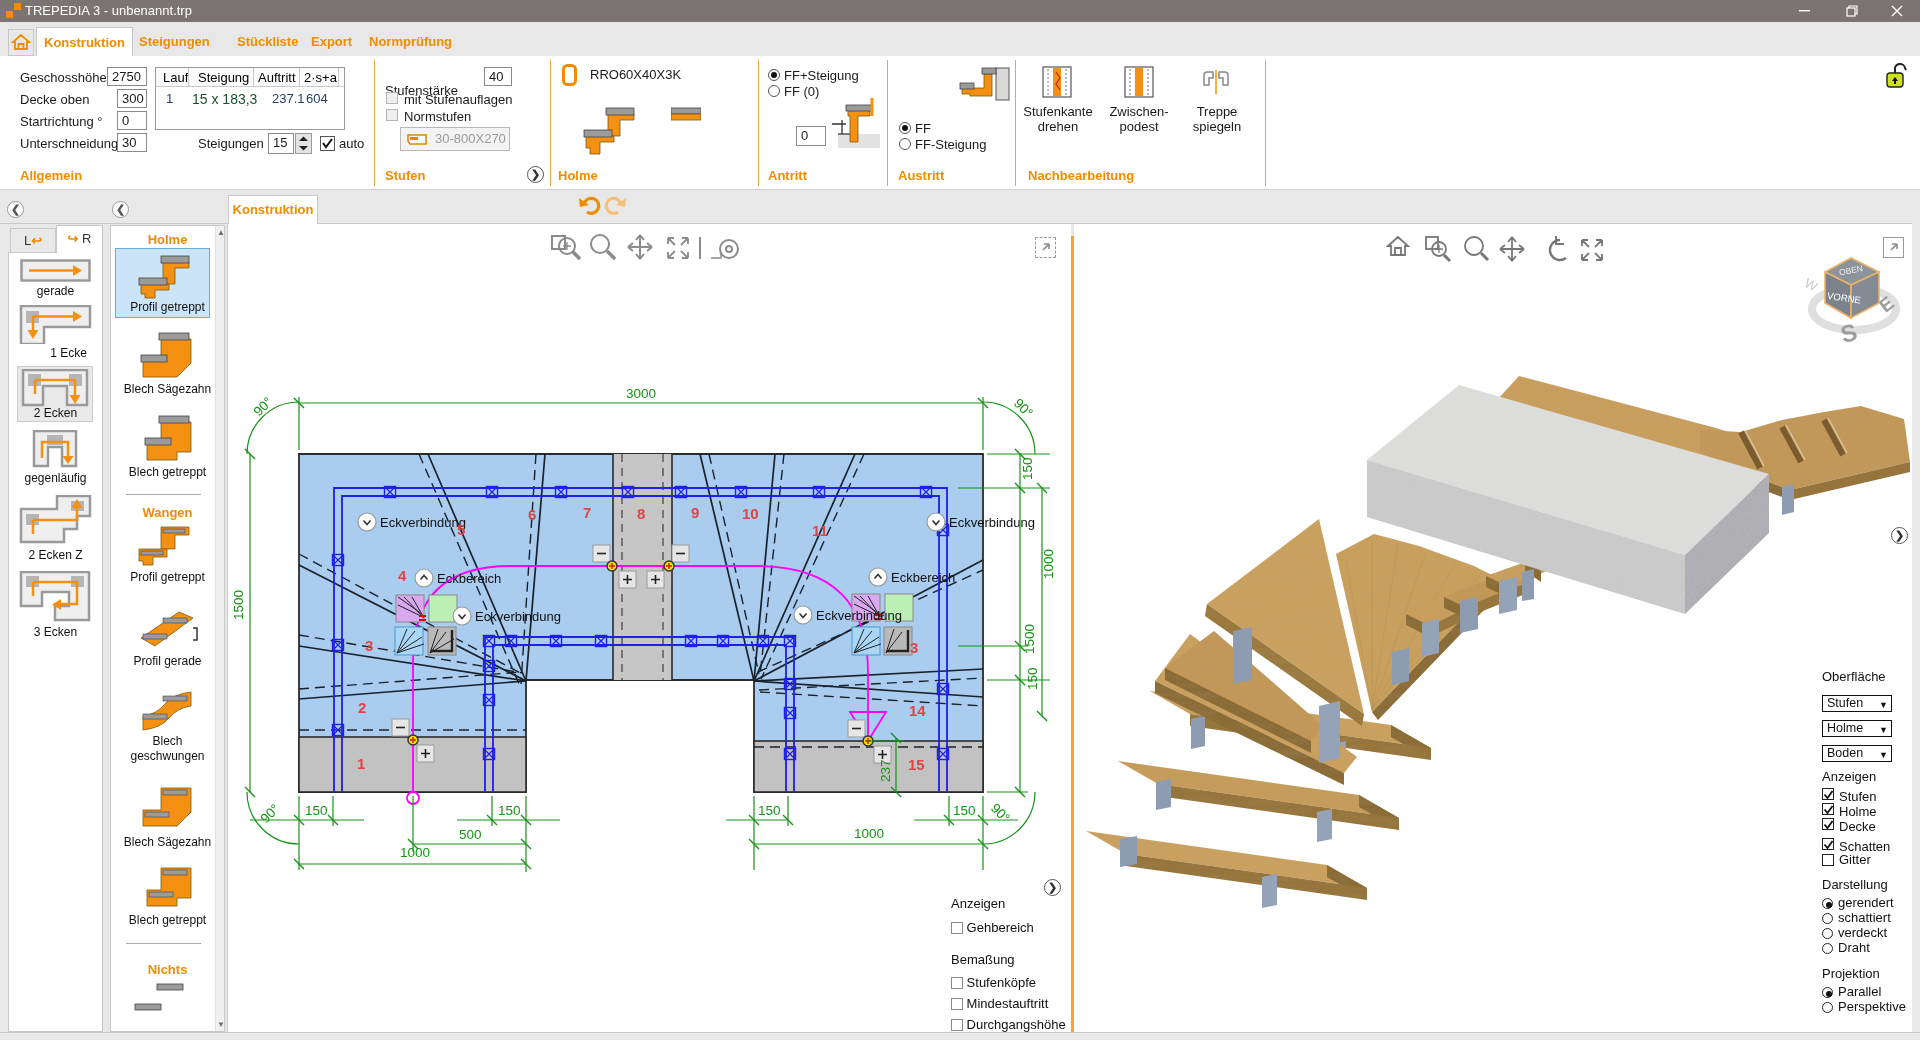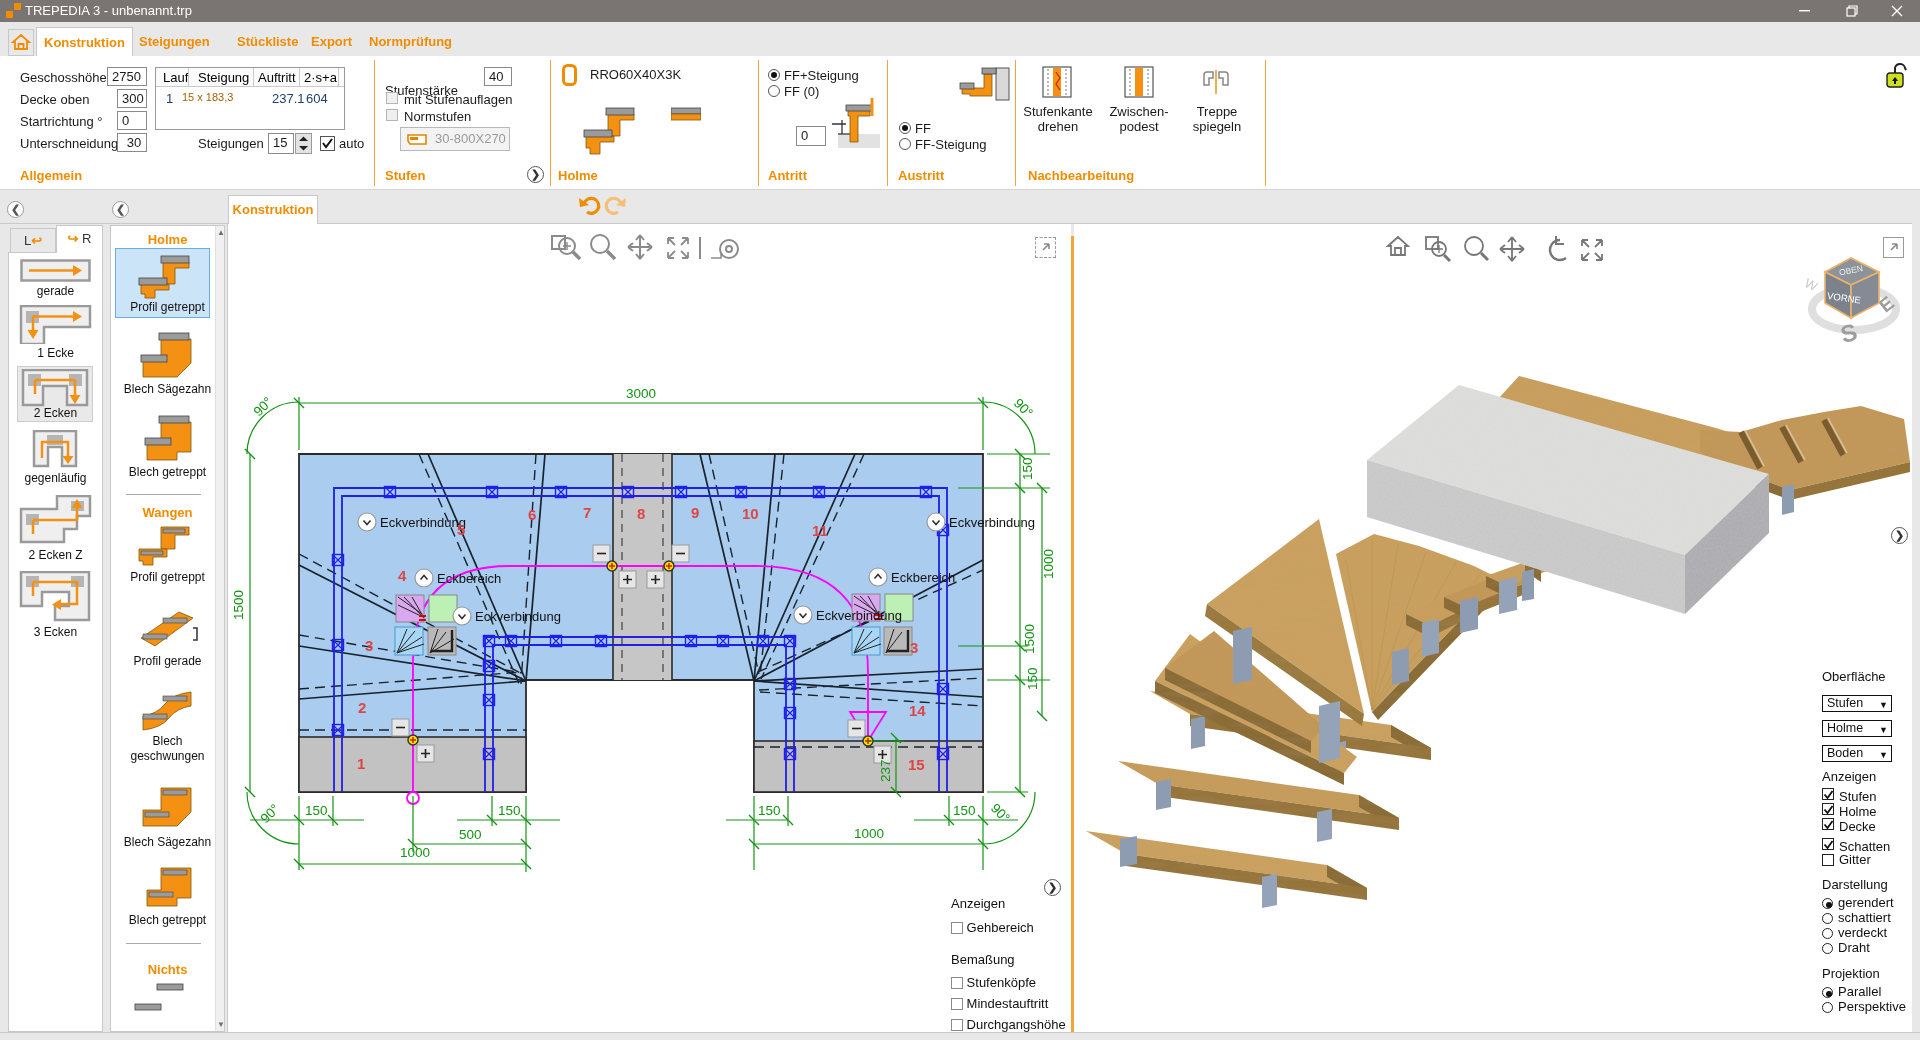--- a/index.html
+++ b/index.html
@@ -83,33 +83,33 @@
 
 <div id="ribbon">
 
   <div class="rlab" style="left:20px;top:14px;">Geschosshöhe</div>
   <div class="rinput" style="left:107px;top:11px;width:40px;height:19px;">2750</div>
   <div class="rlab" style="left:20px;top:36px;">Decke oben</div>
   <div class="rinput" style="left:117px;top:33px;width:30px;height:19px;">300</div>
   <div class="rlab" style="left:20px;top:58px;">Startrichtung °</div>
   <div class="rinput" style="left:117px;top:55px;width:30px;height:19px;">0</div>
   <div class="rlab" style="left:20px;top:80px;">Unterschneidung</div>
-  <div class="rinput" style="left:117px;top:77px;width:30px;height:19px;text-align:center;">30</div>
+  <div class="rinput" style="left:117px;top:77px;width:30px;height:19px;">30</div>
   <div style="position:absolute;left:155px;top:11px;width:190px;height:63px;border:1px solid #9a9a9a;background:#fff;font-size:13px;">
     <div style="position:absolute;left:0;top:0;width:100%;height:19px;border-bottom:1px solid #c9c9c9;background:#fbfbfb;"></div>
     <div style="position:absolute;left:7px;top:2px;">Lauf</div>
     <div style="position:absolute;left:42px;top:2px;">Steigung</div>
     <div style="position:absolute;left:102px;top:2px;">Auftritt</div>
     <div style="position:absolute;left:148px;top:2px;">2·s+a</div>
     <div style="position:absolute;left:32px;top:0;width:1px;height:19px;background:#c9c9c9;"></div>
     <div style="position:absolute;left:97px;top:0;width:1px;height:19px;background:#c9c9c9;"></div>
     <div style="position:absolute;left:143px;top:0;width:1px;height:19px;background:#c9c9c9;"></div>
     <div style="position:absolute;left:182px;top:0;width:1px;height:19px;background:#c9c9c9;"></div>
     <div style="position:absolute;left:10px;top:23px;color:#1f3f6e;">1</div>
-    <div style="position:absolute;left:26px;top:23px;color:#a16207;font-size:11px;">15 x 183,3</div>
+    <div style="position:absolute;left:36px;top:23px;color:#14532d;font-size:14px;">15 x 183,3</div>
     <div style="position:absolute;left:116px;top:23px;color:#1f3f6e;">237.1</div>
     <div style="position:absolute;left:150px;top:23px;color:#1f3f6e;">604</div>
   </div>
   <div class="rlab" style="left:198px;top:80px;">Steigungen</div>
   <div class="rinput" style="left:268px;top:77px;width:26px;height:21px;">15</div>
   <div style="position:absolute;left:295px;top:77px;width:17px;height:21px;border:1px solid #9a9a9a;background:#e3e3e3;">
     <svg width="15" height="19">
         <path d="M3,7 L7.5,2.5 L12,7 Z" fill="#222"></path>
         <path d="M3,12 L7.5,16.5 L12,12 Z" fill="#222"></path>
       </svg>
@@ -238,21 +238,21 @@
   <div class="sideitem" style="top:31px;">gerade</div>
 
   <svg class="sideitem" style="top:52px;" width="93" height="39">
     <path d="M12,1 h69 v21 h-46 v17 h-23 Z" fill="#efefef" stroke="#9a9a9a" stroke-width="2.5"></path>
     <rect x="17" y="6" width="13" height="12" fill="#b5b5b5"></rect>
     <path d="M24,11.5 h46" stroke="#f49112" stroke-width="2.5"></path>
       <path d="M64,6 l9,5.5 l-9,5.5 Z" fill="#f49112"></path>
     <path d="M24,11 v18" stroke="#f49112" stroke-width="2.5"></path>
       <path d="M18.5,25 l5.5,9 l5.5,-9 Z" fill="#f49112"></path>
   </svg>
-  <div class="sideitem" style="top:93px;">1 Ecke</div>
+  <div class="sideitem" style="top:93px;margin-left:13px;">1 Ecke</div>
 
   <div style="position:absolute;left:8px;top:113px;width:76px;height:56px;background:#e9e9e9;border:1px solid #cccccc;"></div>
   <svg class="sideitem" style="top:116px;" width="93" height="38">
     <path d="M14,1 h64 v35 h-20 v-19 h-24 v19 h-20 Z" fill="#efefef" stroke="#9a9a9a" stroke-width="2.5"></path>
     <rect x="19" y="5" width="13" height="12" fill="#b5b5b5"></rect>
       <rect x="60" y="5" width="13" height="12" fill="#b5b5b5"></rect>
     <path d="M26,11 h40" stroke="#f49112" stroke-width="2.5"></path>
     <path d="M26,11 v14 M66,11 v18" stroke="#f49112" stroke-width="2.5"></path>
     <path d="M60.5,26 l5.5,9 l5.5,-9 Z" fill="#f49112"></path>
   </svg>

